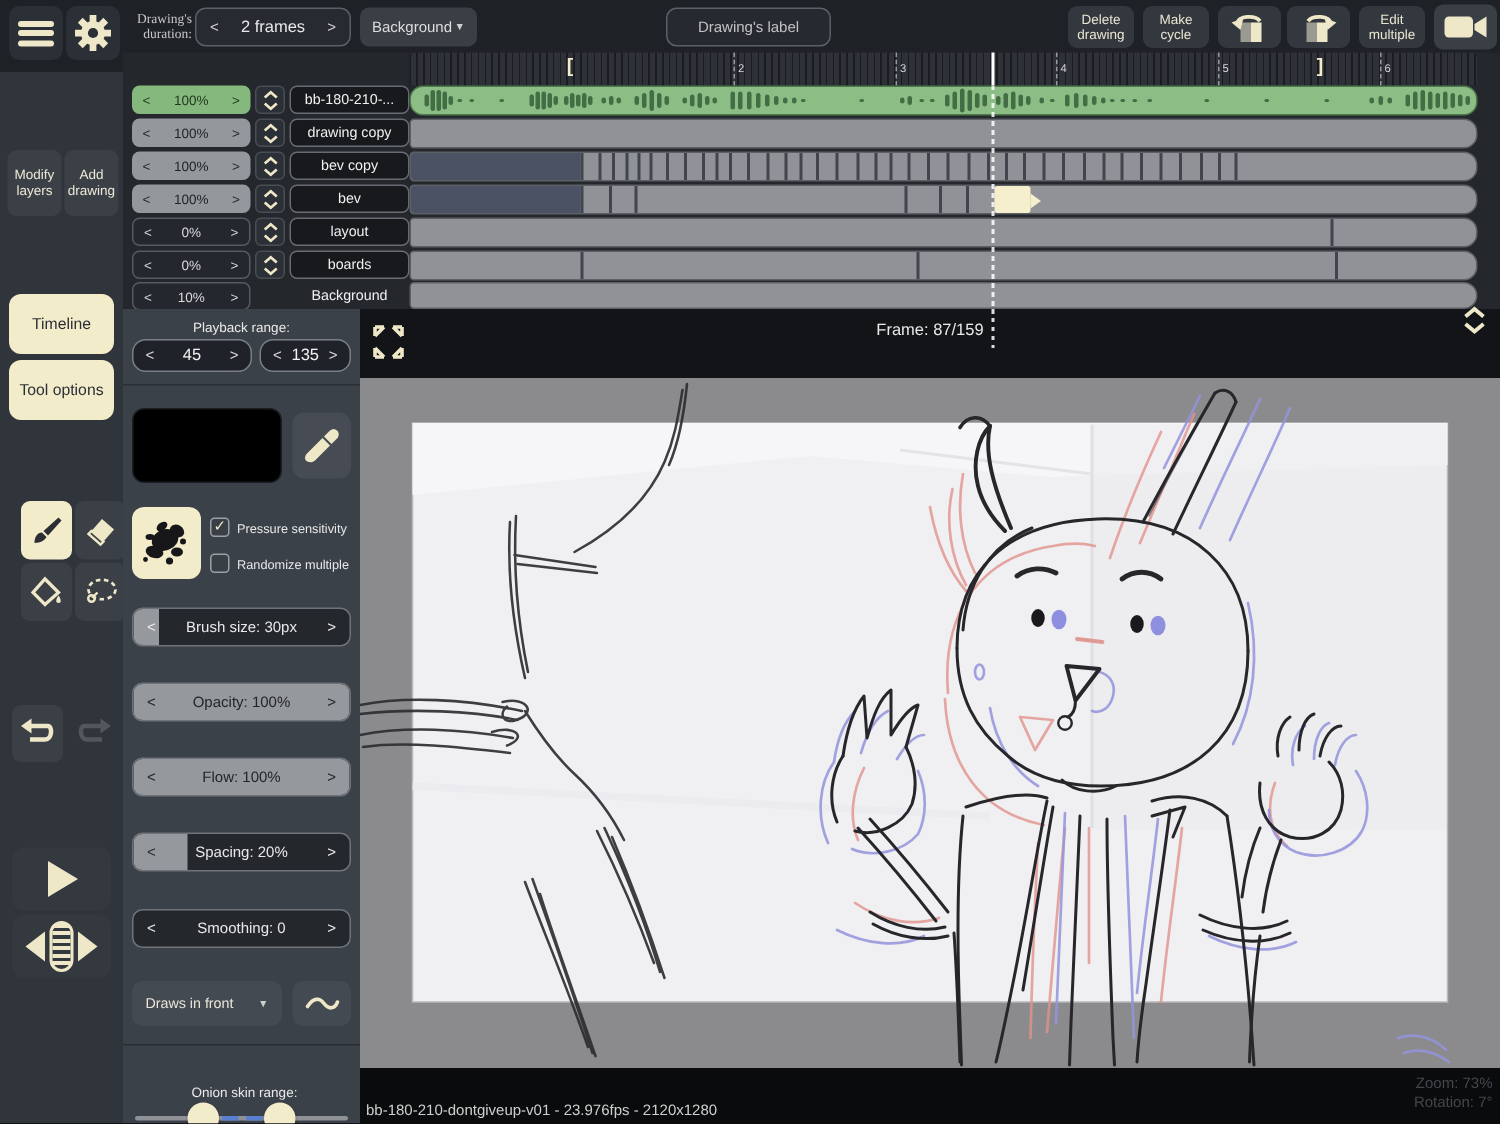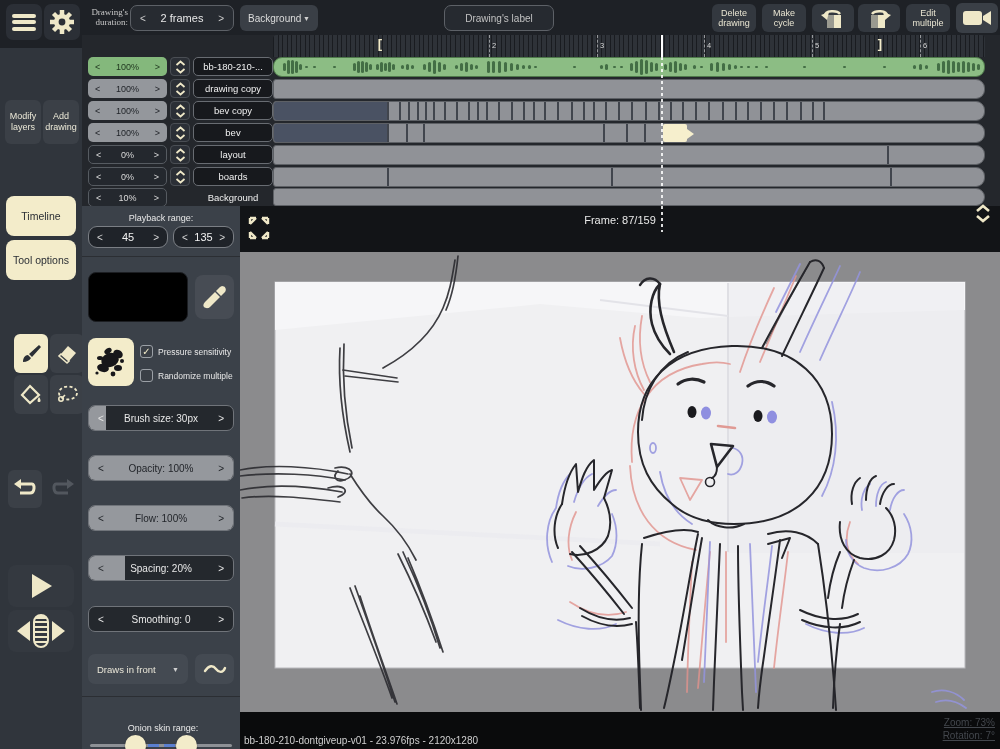--- a/index.html
+++ b/index.html
@@ -62,21 +62,21 @@
   .lname.plain{background:transparent;border:none;}
   #playhead-ruler{position:absolute;top:0;width:2px;height:22px;background:#ffffff;}
   .dotline{position:absolute;width:2px;background-image:repeating-linear-gradient(to bottom,#fff 0 3px,transparent 3px 6px);opacity:.85;}
 
   
   #framebar{left:240px;top:206px;width:760px;height:46px;background:#121417;}
   #frame-label{position:absolute;left:0;right:0;top:8px;text-align:center;color:#e9e9e9;font-size:11px;}
   #canvas{left:240px;top:252px;width:760px;height:460px;background:#8b8b8d;}
   #bottombar{left:240px;top:712px;width:760px;height:37px;background:#0a0b0c;}
   #fileinfo{position:absolute;left:4px;bottom:3px;color:#cfcfcf;font-size:10px;}
-  #zoomrot{position:absolute;right:5px;top:4px;text-align:right;color:#43474d;font-size:10px;line-height:13px;text-decoration:underline;}
+  #zoomrot{position:absolute;right:5px;top:4px;text-align:right;color:#43474d;font-size:10px;line-height:13px;}
   #collapse-btn{left:969px;top:199px;width:28px;height:30px;display:flex;flex-direction:column;
                 align-items:center;justify-content:center;}
 
   
   #panel{left:82px;top:206px;width:158px;height:543px;background:#3b4149;}
   .panel-label{color:#e9e9e9;font-size:9px;text-align:center;}
   .pb-stepper{position:absolute;height:22px;background:#1f2329;border:1px solid #7b7f85;border-radius:9px;
               color:#f2f2f2;font-size:11px;display:flex;align-items:center;justify-content:space-between;padding:0 8px;}
   .pb-stepper .arr{font-size:10px;color:#d8d8d8;}
   .divider{position:absolute;left:0;width:158px;height:1px;background:#2b2e33;}

